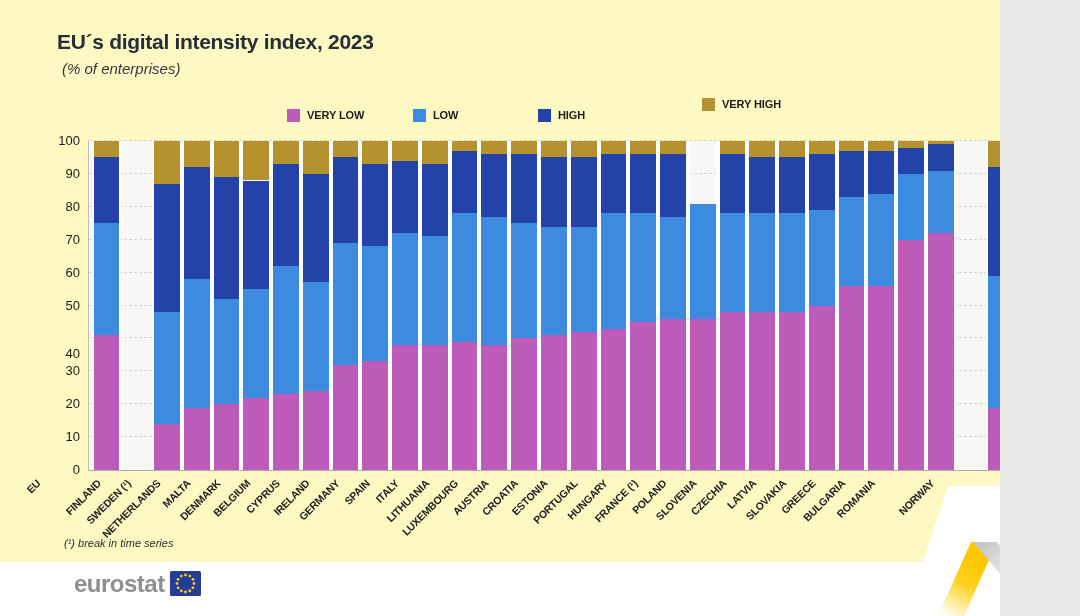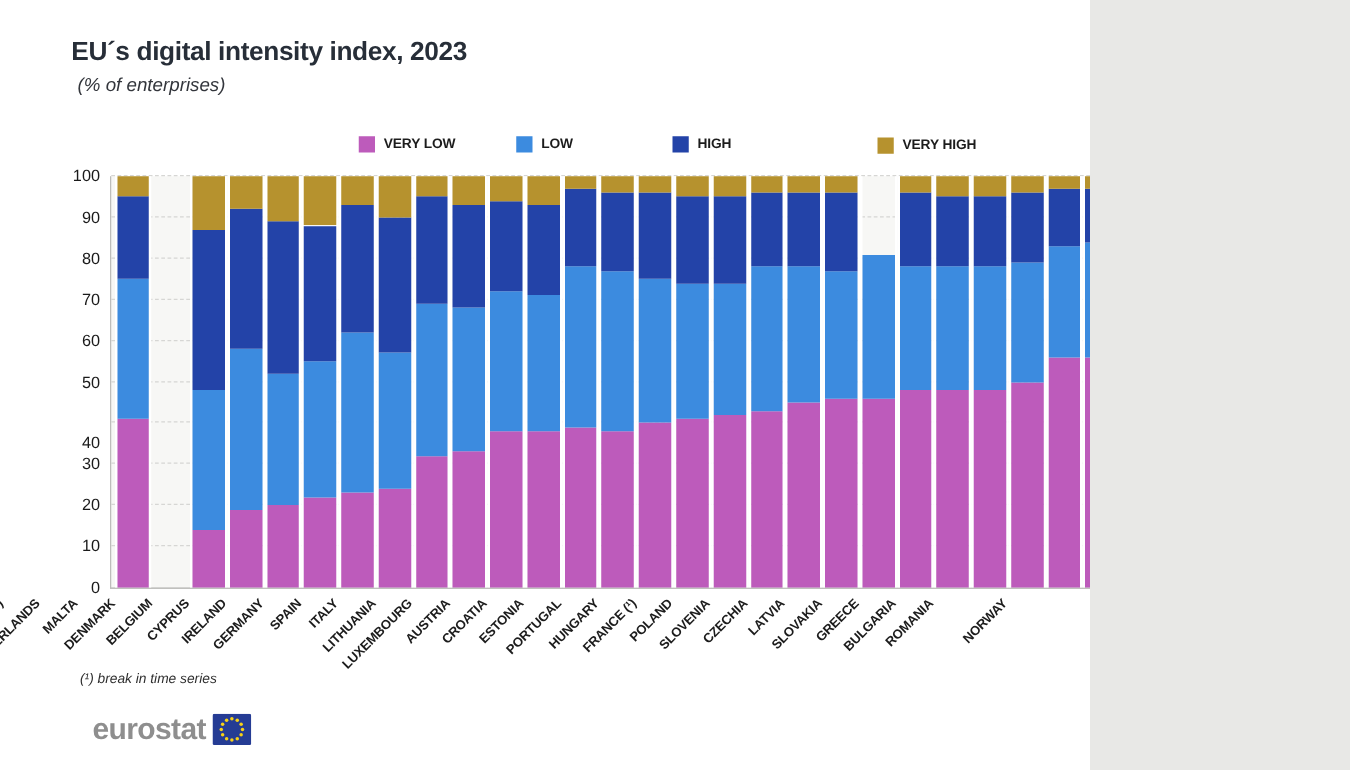--- a/index.html
+++ b/index.html
@@ -1,16 +1,16 @@
 <!DOCTYPE html>
 <html><head>
 <meta charset="utf-8">
 <style>
   html,body{margin:0;padding:0;background:#e8e8e6;}
-  #card{position:relative;width:872px;height:616px;background:#ffffff;overflow:hidden;
+  #card{position:relative;width:1000px;height:616px;background:#fef9c3;overflow:hidden;
         font-family:"Liberation Sans","DejaVu Sans",sans-serif;}
   #title{position:absolute;left:57px;top:30px;font-size:21px;font-weight:bold;color:#272e38;letter-spacing:-0.3px;}
   #subtitle{position:absolute;left:62px;top:60px;font-size:15px;font-style:italic;color:#33363c;}
   #legend{position:absolute;left:0;top:0;width:100%;height:0;}
   .legend-item{position:absolute;display:flex;align-items:flex-start;height:14px;}
   .legend-swatch{width:13px;height:13px;margin-right:7px;}
   .legend-label{font-size:11px;font-weight:bold;color:#1c1c1c;letter-spacing:-0.1px;white-space:nowrap;}
   #plot{position:absolute;left:88px;top:141px;width:928px;height:329px;background:#f7f7f5;
         border-left:1px solid #bdbdbb;border-right:1px solid #bdbdbb;border-bottom:1px solid #adadab;box-sizing:content-box;}
   .gridline{position:absolute;left:0;width:100%;height:0;border-top:1px dashed #d6d6d4;z-index:1;}
@@ -41,21 +41,21 @@
         <span class="legend-label">VERY LOW</span>
       </div>
       <div class="legend-item" style="left: 413px; top: 109px;">
         <span class="legend-swatch" style="background: rgb(60, 139, 223);"></span>
         <span class="legend-label">LOW</span>
       </div>
       <div class="legend-item" style="left: 538px; top: 109px;">
         <span class="legend-swatch" style="background: rgb(35, 67, 168);"></span>
         <span class="legend-label">HIGH</span>
       </div>
-      <div class="legend-item" style="left: 658px; top: 110px; padding-left: 44px;">
+      <div class="legend-item" style="left: 658px; top: 98px; padding-left: 44px;">
         <span class="legend-swatch" style="background: rgb(182, 146, 46);"></span>
         <span class="legend-label">VERY HIGH</span>
       </div>
     </div>
 
   <div id="plot">
       <div class="gridline" style="bottom: 32.9px;"></div>
       <div class="gridline" style="bottom: 65.8px;"></div>
       <div class="gridline" style="bottom: 98.7px;"></div>
       <div class="gridline" style="bottom: 131.6px;"></div>

